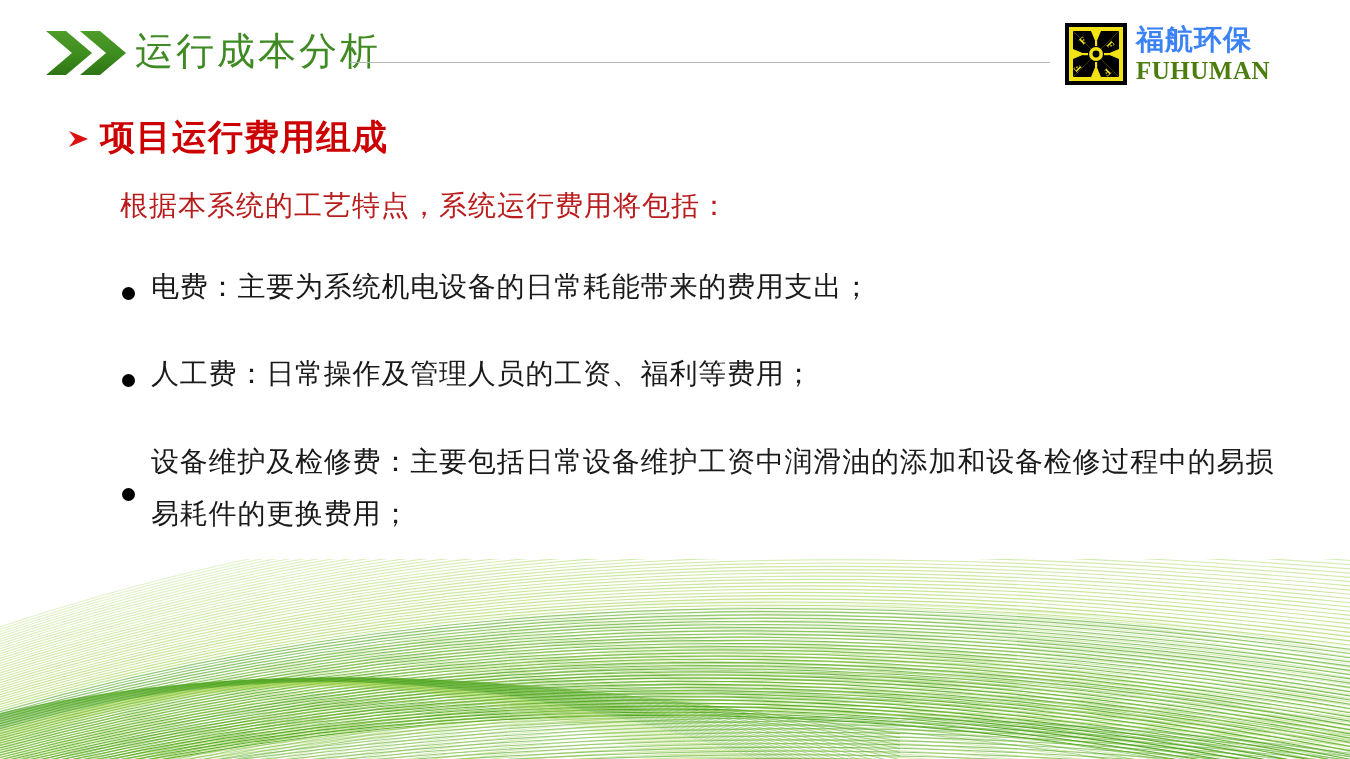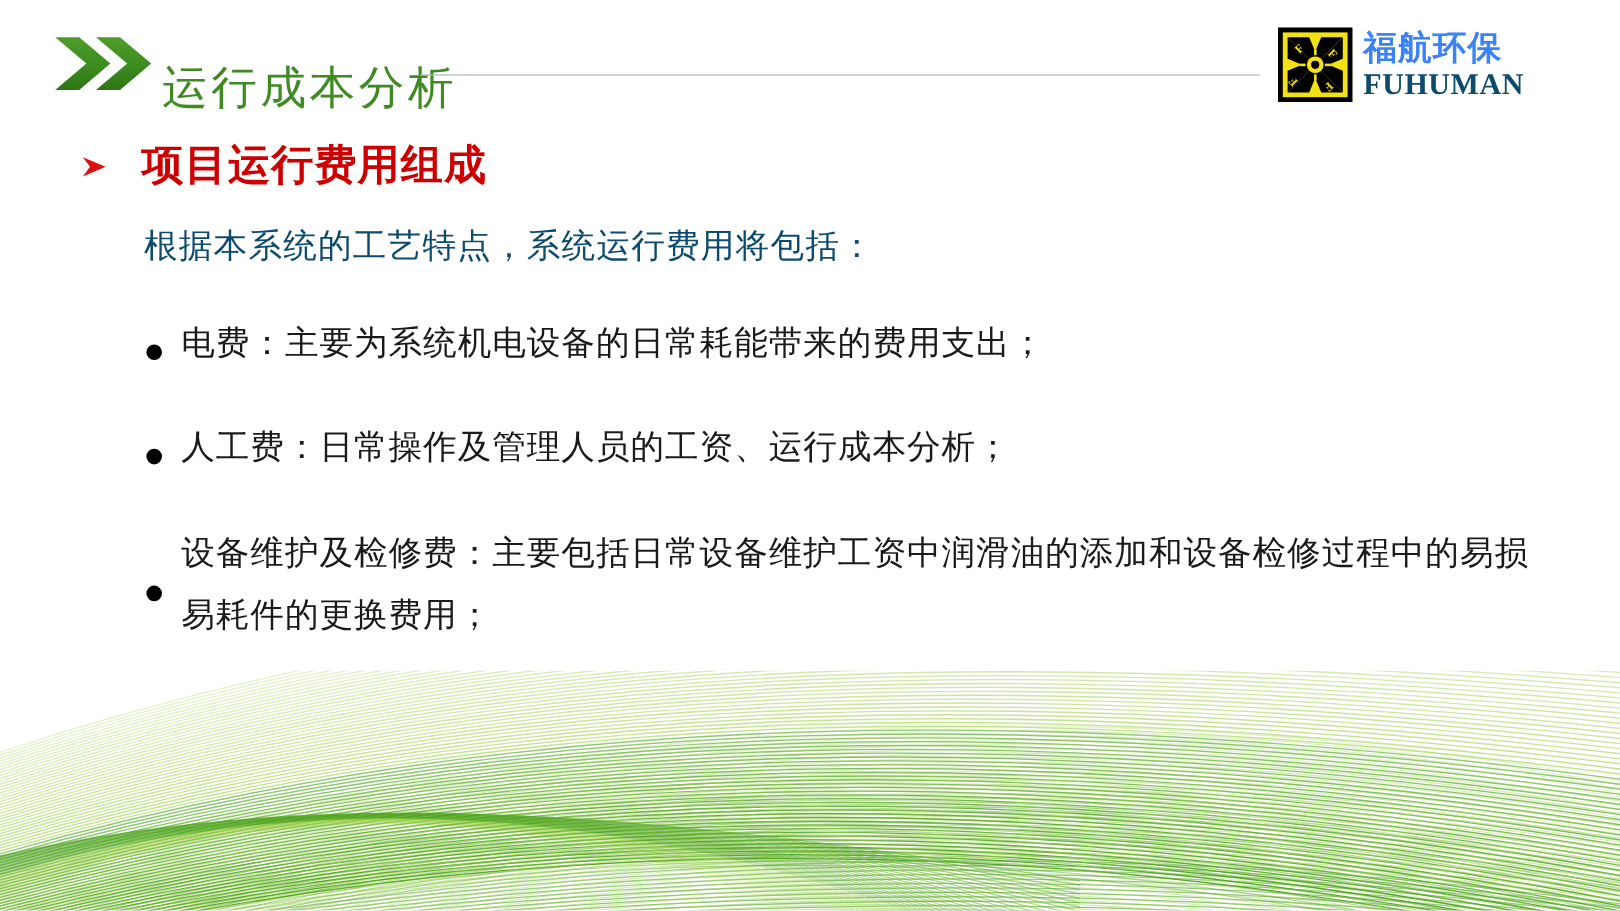--- a/index.html
+++ b/index.html
@@ -29,21 +29,21 @@
   .chevrons {
     position: absolute;
     left: 44px;
     top: 28px;
     width: 86px;
     height: 50px;
   }
   .title-text {
     position: absolute;
     left: 135px;
-    top: 48px;
+    top: 26px;
     font-family: "Liberation Serif", "DejaVu Serif", serif;
     font-size: 38px;
     letter-spacing: 3px;
     color: #3f8a22;
     white-space: nowrap;
   }
   .title-rule {
     position: absolute;
     left: 350px;
     top: 62px;
@@ -86,57 +86,57 @@
     font-weight: bold;
     font-size: 28px;
     letter-spacing: 1px;
     color: #3b82f6;
   }
   .logo-en {
     font-family: "Liberation Serif", "DejaVu Serif", serif;
     font-weight: bold;
     font-size: 25px;
     letter-spacing: 0.5px;
-    color: #0c4a6e;
+    color: #4d7c0f;
     margin-top: 4px;
   }
 
   
   .content {
     position: absolute;
     left: 0;
     top: 118px;
     width: 1350px;
   }
   .section-heading {
     position: relative;
     margin-left: 66px;
     display: flex;
     align-items: baseline;
-    gap: 28px;
+    gap: 10px;
     color: #cc0000;
     font-family: "Liberation Serif", "DejaVu Serif", serif;
     font-size: 35px;
     font-weight: bold;
     letter-spacing: 1px;
     line-height: 1.15;
   }
   .arrow-bullet {
     display: inline-block;
     width: 24px;
     height: 24px;
     position: relative;
     top: 2px;
     flex: 0 0 auto;
   }
   .intro-line {
     margin-left: 120px;
     margin-top: 30px;
     font-size: 28px;
-    color: #0c4a6e;
+    color: #b91c1c;
     letter-spacing: 1px;
     line-height: 1.3;
     font-family: "Liberation Serif", "DejaVu Serif", serif;
   }
   .bullets {
     margin-top: 36px;
   }
   .bullet-item {
     display: flex;
     align-items: center;
@@ -244,21 +244,21 @@
 
     <div class="intro-line">根据本系统的工艺特点，系统运行费用将包括：</div>
 
     <div class="bullets">
       <div class="bullet-item">
         <span class="dot"></span>
         <span class="bullet-text">电费：主要为系统机电设备的日常耗能带来的费用支出；</span>
       </div>
       <div class="bullet-item">
         <span class="dot"></span>
-        <span class="bullet-text">人工费：日常操作及管理人员的工资、运行成本分析；</span>
+        <span class="bullet-text">人工费：日常操作及管理人员的工资、福利等费用；</span>
       </div>
       <div class="bullet-item">
         <span class="dot"></span>
         <span class="bullet-text">设备维护及检修费：主要包括日常设备维护工资中润滑油的添加和设备检修过程中的易损易耗件的更换费用；</span>
       </div>
     </div>
   </div>
 
   <div class="wave">
     <svg width="1350" height="200" viewBox="0 0 1350 200" preserveAspectRatio="none">

